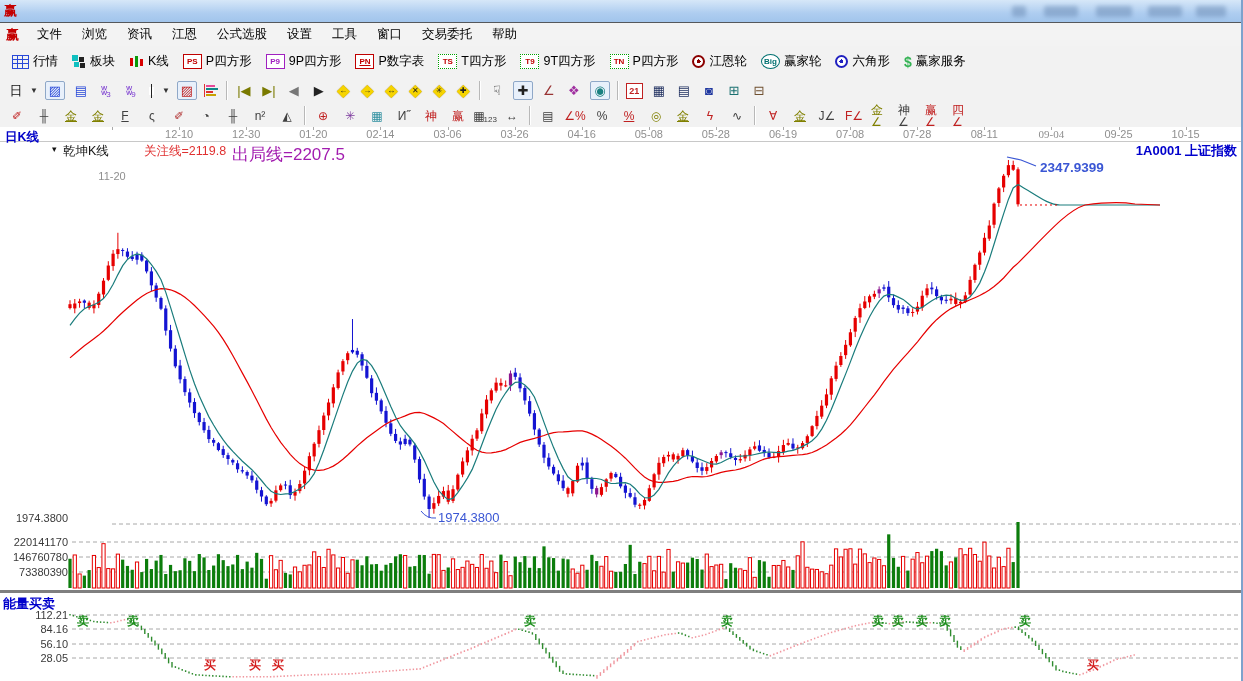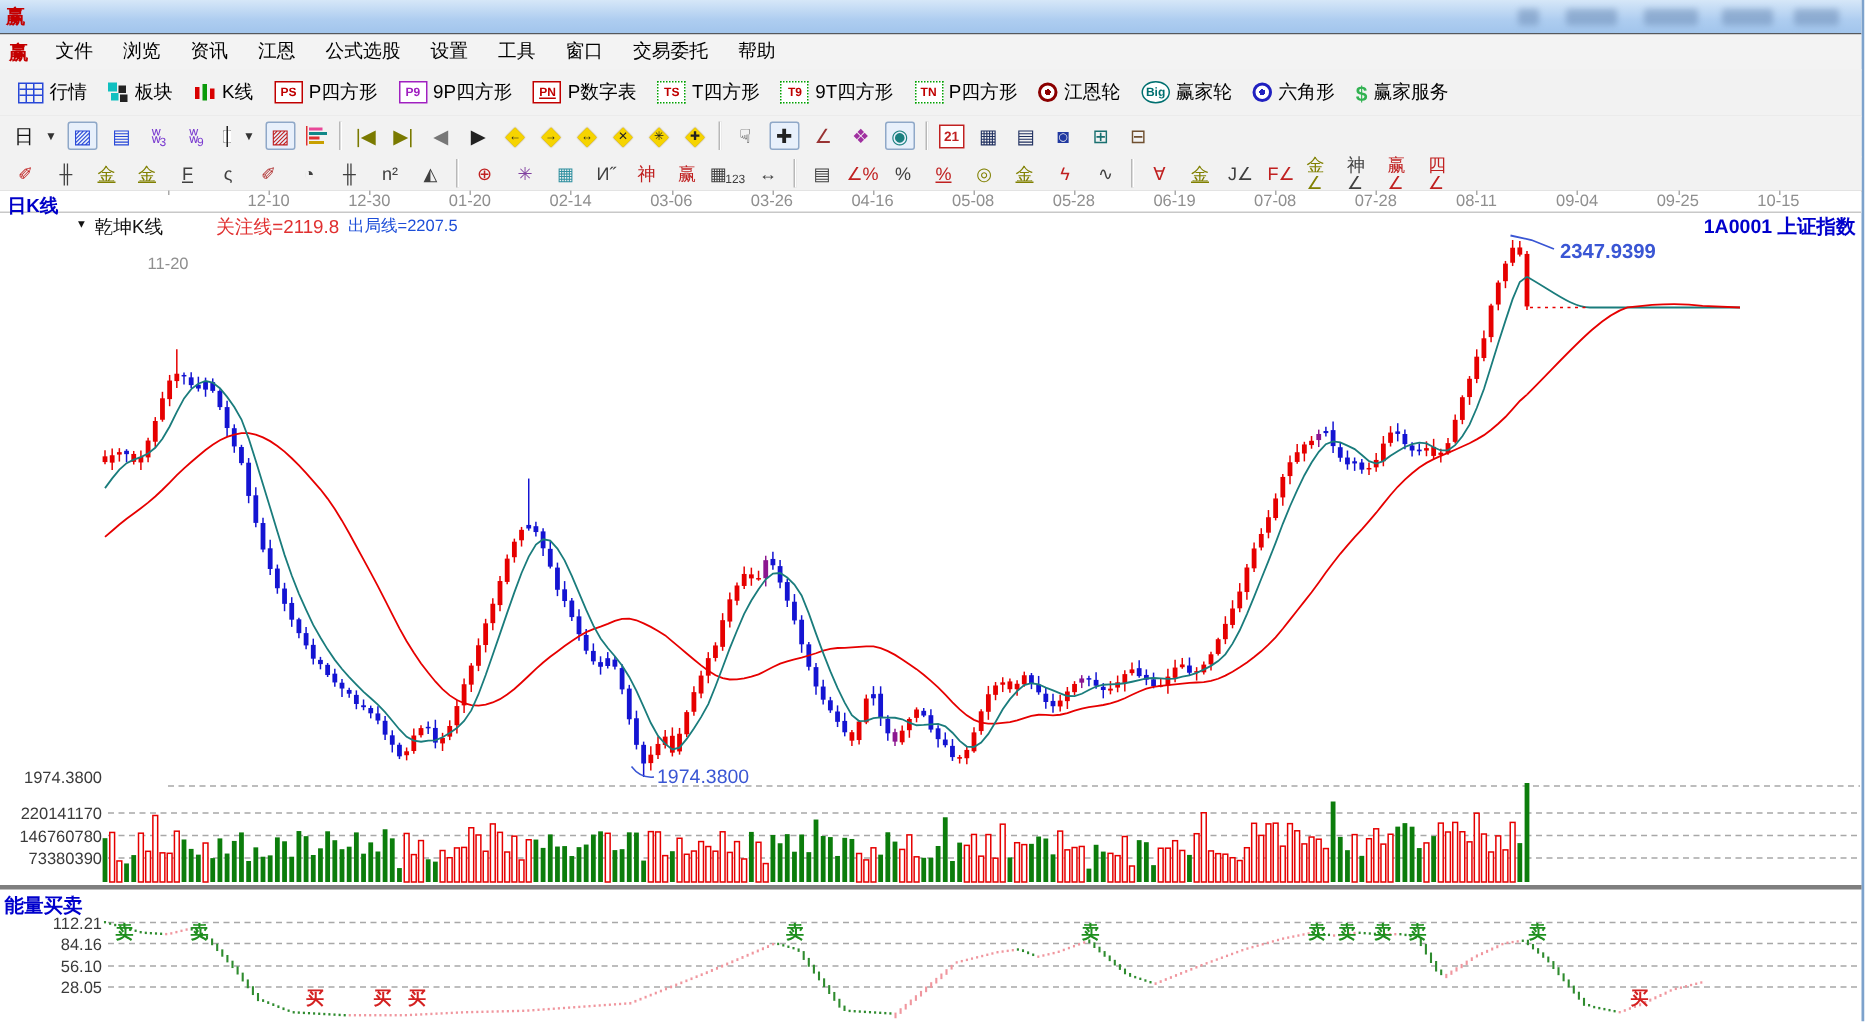--- a/index.html
+++ b/index.html
@@ -67,21 +67,21 @@
   #ruler{position:absolute;top:127px;left:0;width:100%;height:14px;background:#fff;
     border-bottom:1px solid #c8c8c8;font-size:11px;color:#8f8f8f;}
   .rdate{position:absolute;top:1px;transform:translateX(-50%);}
   .rtick{position:absolute;top:0;width:1px;height:3px;background:#aaa;}
   #panel-label{position:absolute;top:129px;left:5px;color:#0000c8;font-weight:bold;font-size:12.5px;}
   #chart-wrap{position:absolute;top:141px;left:0;width:1243px;height:540px;}
   #overlays span{position:absolute;white-space:nowrap;}
   #qiankun{top:2px;left:63px;color:#111;font-size:12.5px;}
   #qk-marker{top:3px;left:52px;color:#111;font-size:9px;}
   #attention{top:2px;left:144px;color:#e03030;font-size:12.5px;}
-  #exitline{top:2px;left:232px;color:#1d4ed8;font-size:11px;}
+  #exitline{top:2px;left:232px;color:#a21caf;font-size:17px;}
   #symbol{top:1px;right:6px;color:#0000cc;font-weight:bold;font-size:13px;}
   #ind-label{top:454px;left:3px;color:#0000cc;font-weight:bold;font-size:13px;}
   svg text{font-family:"Liberation Sans","DejaVu Sans",sans-serif;}
 </style>
 </head>
 <body>
 
 <div id="app">
 
   <div id="titlebar">
@@ -407,21 +407,21 @@
       <span class="rdate" style="left: 715.9px;">05-28</span>
       <span class="rtick" style="left: 783px;"></span>
       <span class="rdate" style="left: 783px;">06-19</span>
       <span class="rtick" style="left: 850.1px;"></span>
       <span class="rdate" style="left: 850.1px;">07-08</span>
       <span class="rtick" style="left: 917.2px;"></span>
       <span class="rdate" style="left: 917.2px;">07-28</span>
       <span class="rtick" style="left: 984.3px;"></span>
       <span class="rdate" style="left: 984.3px;">08-11</span>
       <span class="rtick" style="left: 1051.4px;"></span>
-      <span class="rdate" style="left: 1051.4px;">09-04</span>
+      <span class="rdate" style="left: 1051.4px; font-family: Liberation Serif, serif;">09-04</span>
       <span class="rtick" style="left: 1118.5px;"></span>
       <span class="rdate" style="left: 1118.5px;">09-25</span>
       <span class="rtick" style="left: 1185.6px;"></span>
       <span class="rdate" style="left: 1185.6px;">10-15</span>
     </div>
   <span id="panel-label">日K线</span>
 
   <div id="chart-wrap">
     <svg id="chart-svg" width="1243" height="540" viewBox="0 141 1243 540">
         <line x1="112" y1="524" x2="1240" y2="524" stroke="#a8a8a8" stroke-width="1" stroke-dasharray="4 3"></line>

